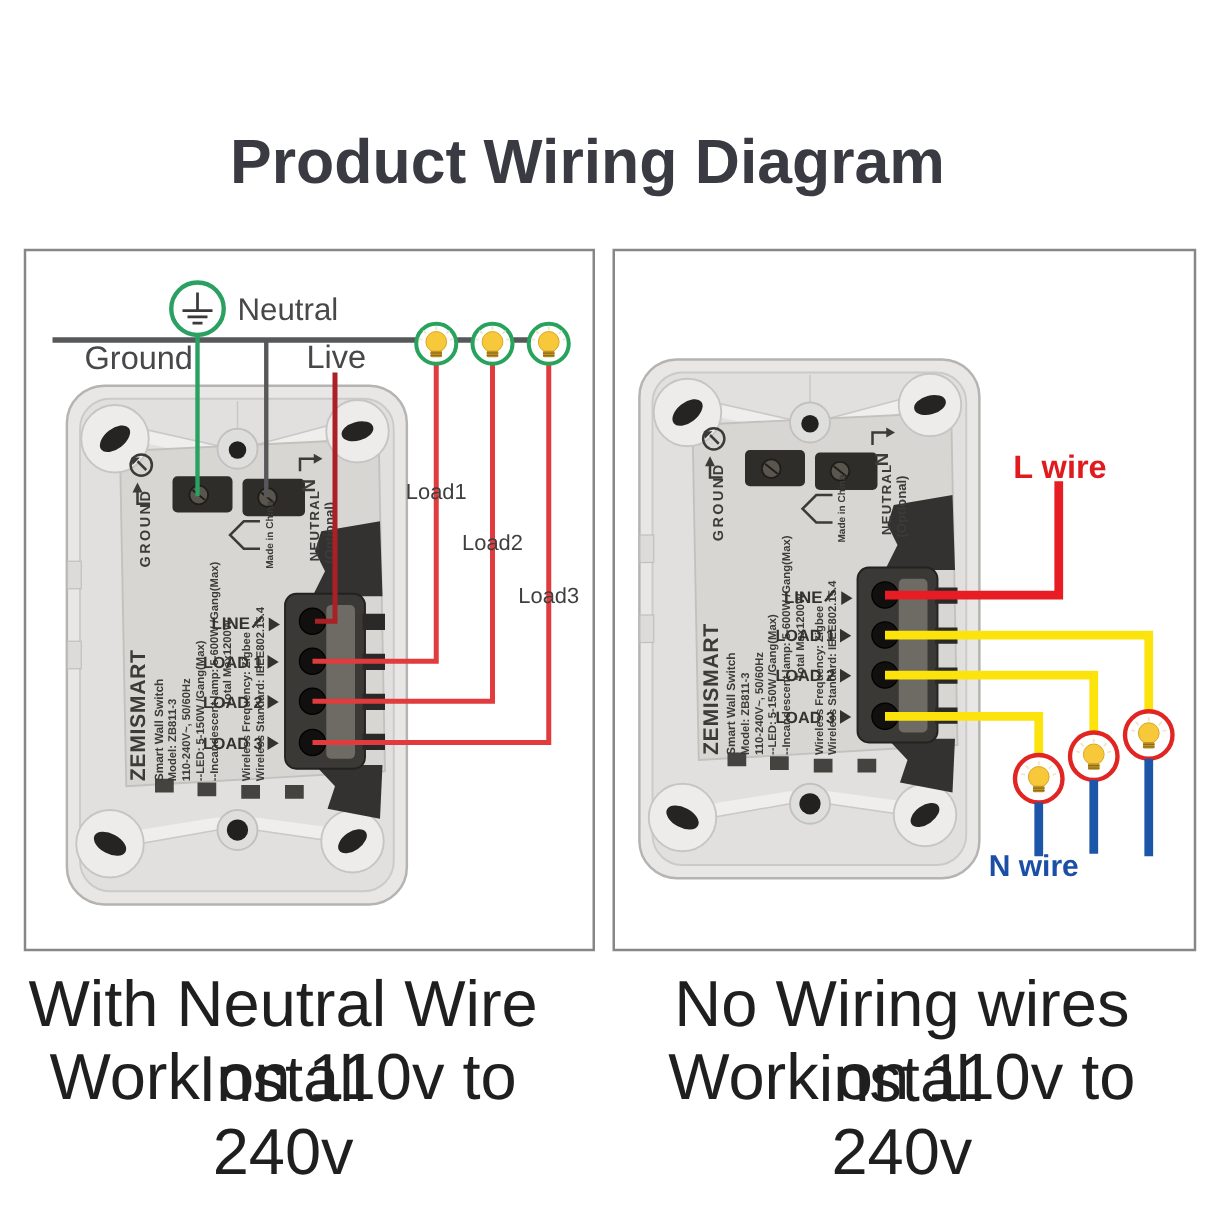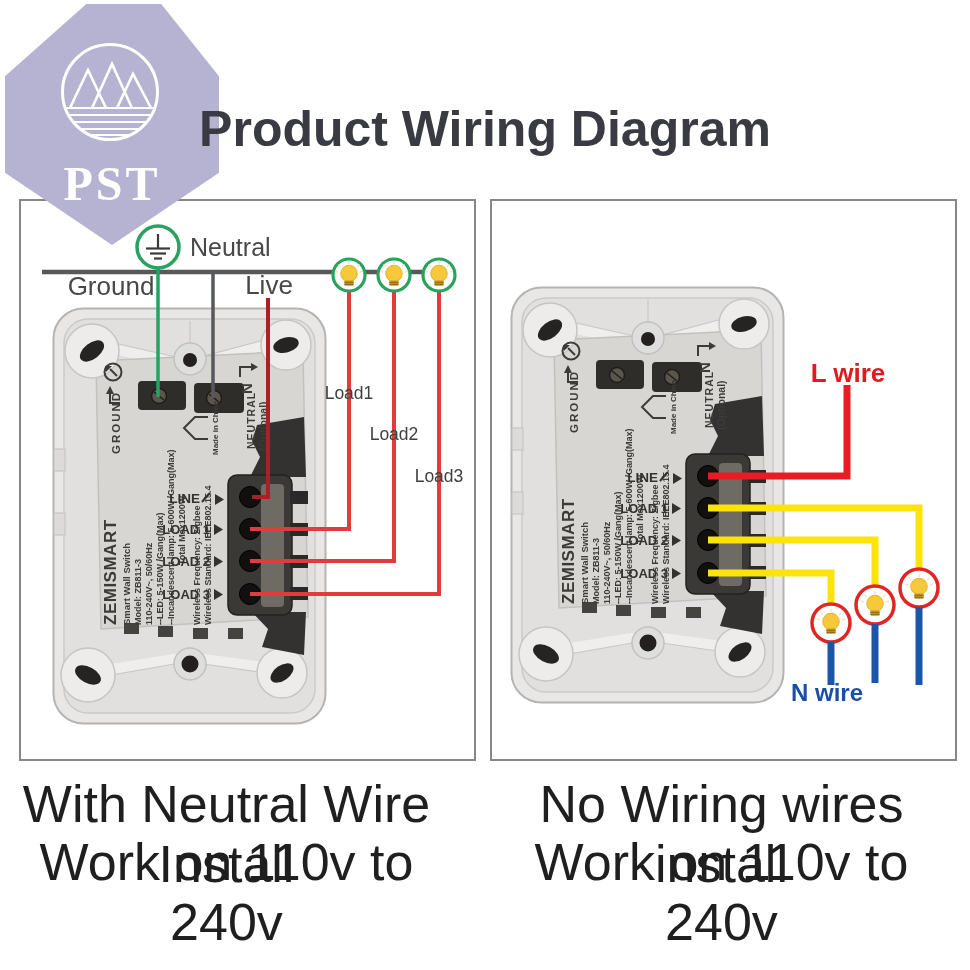--- a/index.html
+++ b/index.html
@@ -4,55 +4,37 @@
 <style>
   html,body{margin:0;padding:0;background:#ffffff;}
   #stage{position:relative;width:970px;height:970px;background:#fff;overflow:hidden;
          font-family:"Liberation Sans",sans-serif;}
   .hexagon{position:absolute;left:5px;top:4px;width:214px;height:241px;background:#b6b3d2;
            clip-path:polygon(38% 0%,73% 0%,100% 30%,100% 70%,50% 100%,0% 70%,0% 30%);z-index:4;}
   .hexagon svg{position:absolute;left:0;top:0;}
   .pst{position:absolute;left:0;top:152px;width:214px;text-align:center;
        font-family:"Liberation Serif",serif;font-weight:bold;font-size:48px;
        letter-spacing:3px;color:#ffffff;}
-  .title{position:absolute;left:130px;top:100px;width:710px;text-align:center;z-index:5;
+  .title{position:absolute;left:115px;top:100px;width:710px;text-align:center;z-index:5;
          font-size:50px;font-weight:bold;color:#3a3a42;letter-spacing:0px;}
   svg.panel{position:absolute;background:#ffffff;border:2px solid #878787;z-index:1;}
   #panel-left{left:19px;top:199px;}
   #panel-right{left:490px;top:199px;}
   .cap{position:absolute;text-align:center;font-size:52px;color:#1f1f1f;z-index:2;}
   .cap1l{left:0px;top:774px;width:453px;}
   .cap2l{left:0px;top:832px;width:453px;}
   .cap1r{left:490px;top:774px;width:463px;}
   .cap2r{left:490px;top:832px;width:463px;}
   text{font-family:"Liberation Sans",sans-serif;}
 </style>
 </head>
 <body>
 
 <div id="stage">
 
-  <div class="hexagon">
-    <svg width="214" height="241" viewBox="0 0 214 241">
-      <circle cx="105" cy="88" r="47.5" fill="none" stroke="#ffffff" stroke-width="3"></circle>
-      <g fill="none" stroke="#ffffff" stroke-width="2.6" stroke-linejoin="miter">
-        <polyline points="65,104 83,66 101,104"></polyline>
-        <polyline points="87,104 107,60 127,104"></polyline>
-        <polyline points="112,104 128,70 146,104"></polyline>
-      </g>
-      <g stroke="#ffffff" stroke-width="2">
-        <line x1="60" y1="104" x2="150" y2="104"></line>
-        <line x1="63" y1="111" x2="147" y2="111"></line>
-        <line x1="68" y1="118" x2="142" y2="118"></line>
-        <line x1="75" y1="125" x2="135" y2="125"></line>
-        <line x1="85" y1="131" x2="125" y2="131"></line>
-      </g>
-    </svg>
-    <div class="pst">PST</div>
-  </div>
 
   <div class="title">Product Wiring Diagram</div>
 
   <svg id="panel-left" class="panel" width="453" height="558" viewBox="0 0 453 558">
     <defs>
 
       <g id="bulb-glyph">
         <g stroke="#efe5c4" stroke-width="1.4">
           <line x1="-8" y1="-8" x2="-10.5" y2="-10.5"></line>
           <line x1="0" y1="-11" x2="0" y2="-14"></line>

